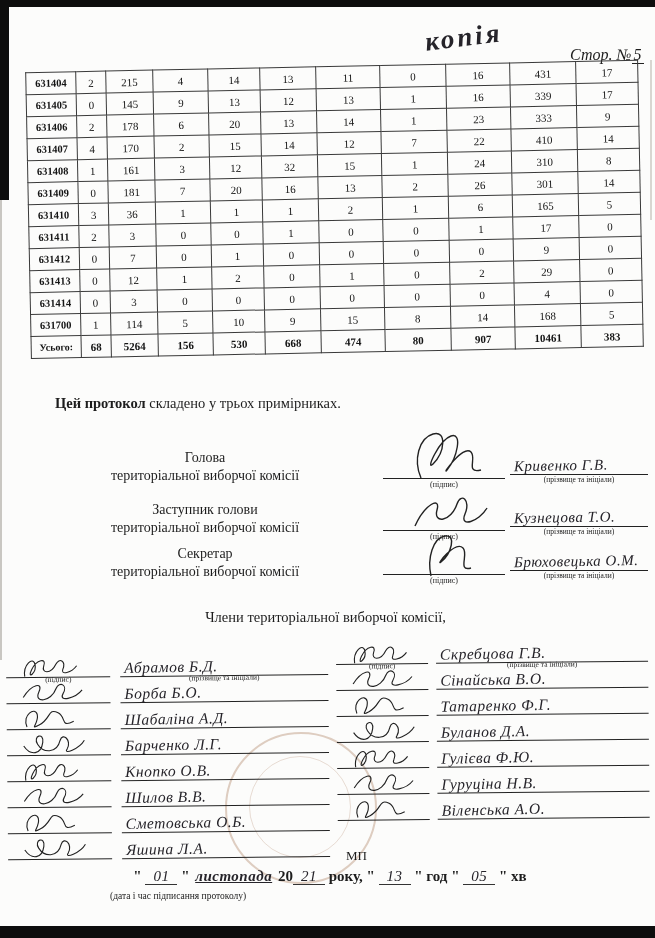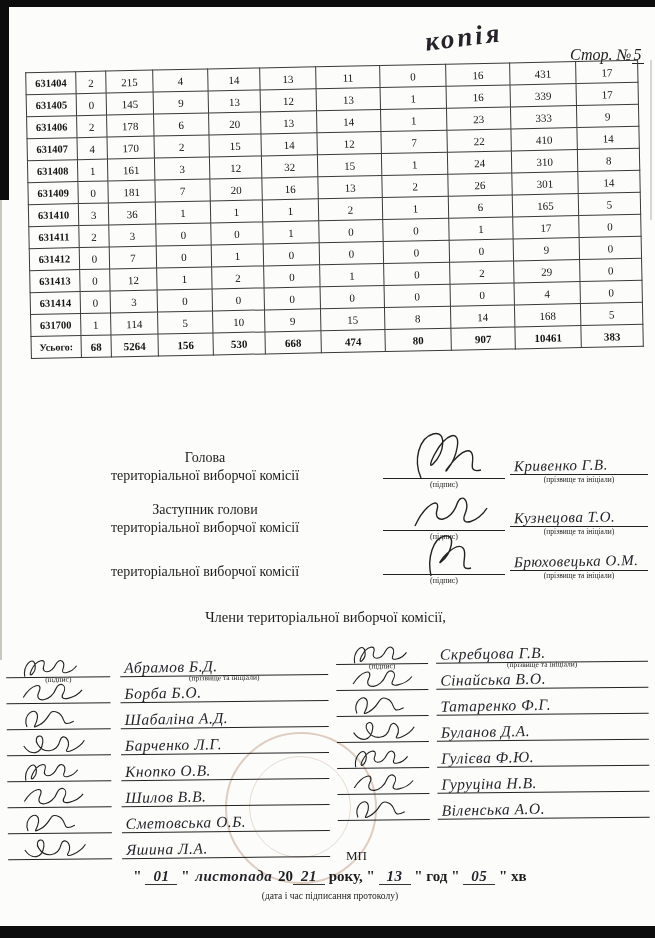--- a/index.html
+++ b/index.html
@@ -59,23 +59,23 @@
   .mcol-left .m-sig{width:104px;} .mcol-right .m-sig{width:92px;}
   .m-sig svg{position:absolute;left:10px;bottom:-3px;}
   .m-name{position:absolute;bottom:4px;border-bottom:1px solid #222;}
   .mcol-left .m-name{left:114px;width:208px;} .mcol-right .m-name{left:100px;width:212px;}
   .m-name .hw{display:block;font-size:15.5px;white-space:nowrap;transform:rotate(-0.5deg);padding-left:4px;}
   .m-lbl{position:absolute;bottom:-7px;width:100%;text-align:center;font-size:7.5px;color:#222;}
 
   .mp{position:absolute;left:346px;top:848px;font-size:13px;font-weight:normal;}
   .dateline{position:absolute;left:110px;top:868px;width:440px;text-align:center;
             font-size:15px;font-weight:bold;}
-  .dateline .fill{font-weight:bold;border-bottom:1px solid #333;padding:0 8px;font-size:15px;}
-  .dateline .mon{padding:0 2px;}
-  .datecap{position:absolute;left:110px;top:891px;width:440px;text-align:center;
+  .dateline .fill{font-weight:normal;border-bottom:1px solid #333;padding:0 8px;font-size:15px;}
+  .dateline .mon{padding:0 2px;text-decoration:underline;}
+  .datecap{position:absolute;left:110px;top:891px;width:440px;text-align:left;
            font-size:9.5px;font-weight:normal;color:#222;}
 </style>
 </head>
 <body>
 
 <div class="page">
 
   <div class="edge edge-top"></div>
   <div class="edge edge-left"></div>
   <div class="edge-left2"></div>
@@ -268,20 +268,21 @@
             <td>80</td>
             <td>907</td>
             <td>10461</td>
             <td>383</td>
           </tr>
         </tbody>
     </table>
   </div>
 
   <div class="notes">
+    <div><b>Цей протокол</b><span> складено у трьох примірниках.</span></div>
   </div>
 
   <div class="officials">
 
     <div class="off-row r0">
       <div class="role">
         <div>Голова</div>
         <div>територіальної виборчої комісії</div>
       </div>
       <div class="sigblock">
@@ -308,20 +309,21 @@
         <div class="siglabel">(підпис)</div>
       </div>
       <div class="nameblock">
         <span class="hw">Кузнецова Т.О.</span>
         <div class="namelabel">(прізвище та ініціали)</div>
       </div>
     </div>
 
     <div class="off-row r2">
       <div class="role">
+        <div>Секретар</div>
         <div>територіальної виборчої комісії</div>
       </div>
       <div class="sigblock">
         <svg width="70" height="46" viewBox="0 0 70 46">
           <path d="M20,44 C16,26 22,6 34,4 C46,2 40,22 30,30 C24,35 44,8 52,16 C58,22 46,40 60,36" fill="none" stroke="#222" stroke-width="1.4"></path>
         </svg>
         <div class="siglabel">(підпис)</div>
       </div>
       <div class="nameblock">
         <span class="hw">Брюховецька О.М.</span>

